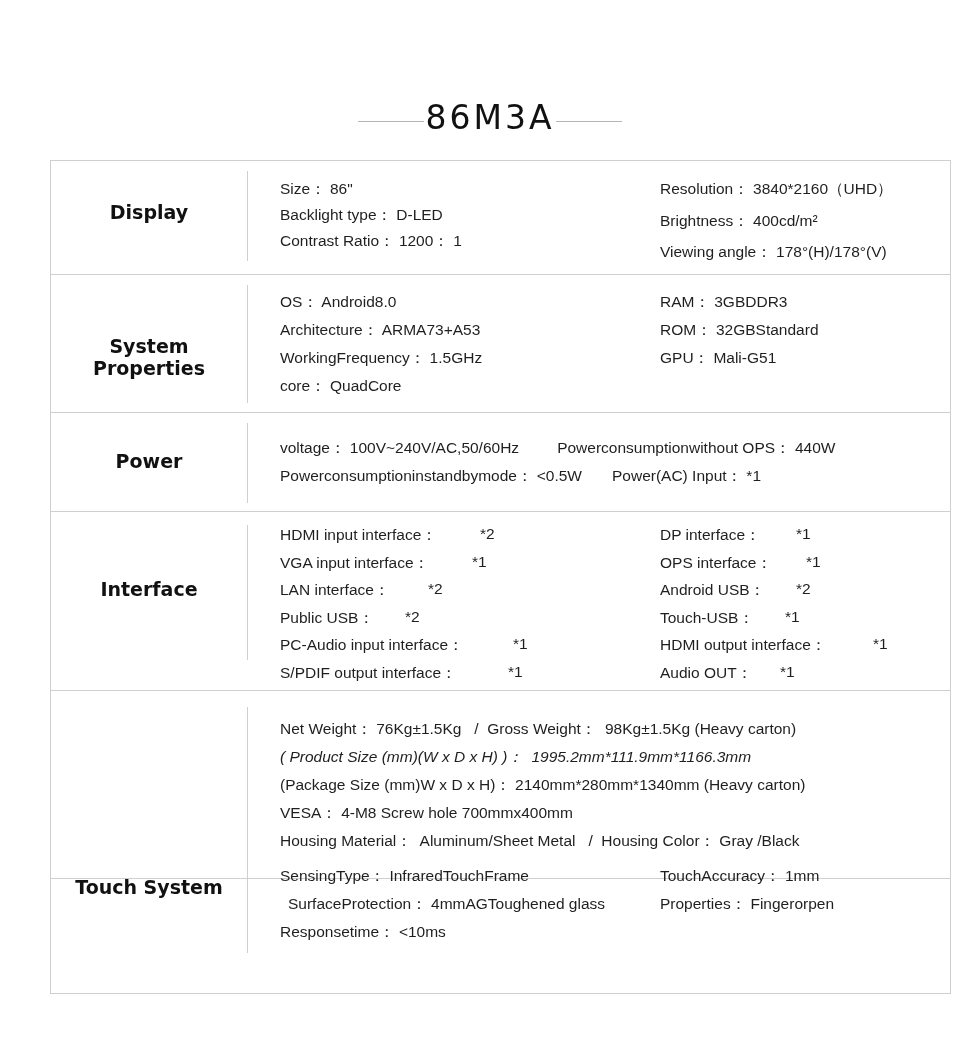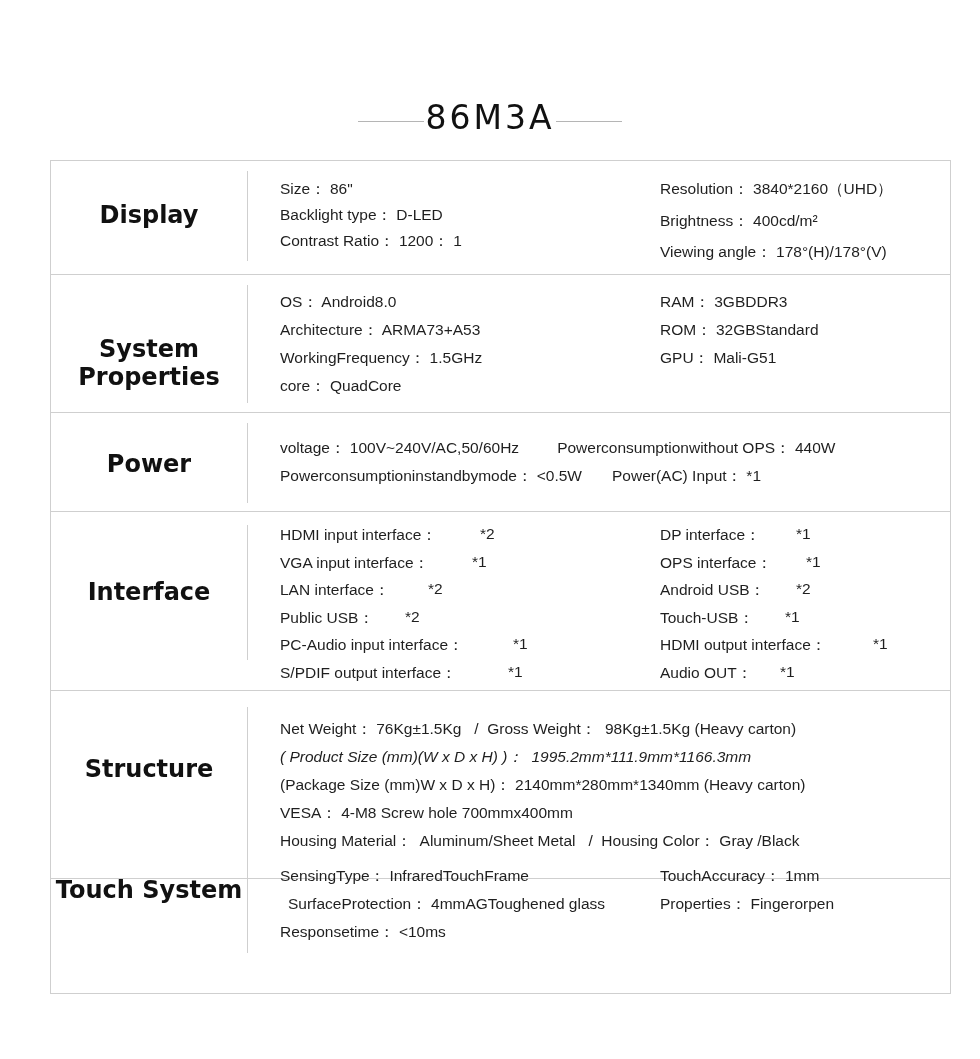--- a/index.html
+++ b/index.html
@@ -5,21 +5,21 @@
   html, body { margin: 0; padding: 0; background: #ffffff; }
   body { width: 980px; height: 1059px; position: relative; font-family: "Liberation Sans", "DejaVu Sans", sans-serif; color: #1a1a1a; overflow: hidden; }
   .title-wrap { position: absolute; left: 0; top: 96px; width: 980px; height: 50px; }
   .title-line { position: absolute; top: 25px; height: 1px; background: #b5b5b5; }
   .title-line.left { left: 358px; width: 66px; }
   .title-line.right { left: 556px; width: 66px; }
   .title { position: absolute; left: 424px; width: 132px; top: 2px; text-align: center; font-family: "DejaVu Sans", sans-serif; font-size: 33px; letter-spacing: 3px; color: #111; }
   .spec-table { position: absolute; left: 50px; top: 160px; width: 901px; height: 834px; border: 1px solid #cfcfcf; box-sizing: border-box; }
   .row { position: absolute; left: 0; width: 100%; box-sizing: border-box; border-bottom: 1px solid #cfcfcf; }
   .row:last-child { border-bottom: none; }
-  .row-label { position: absolute; left: 0; width: 196px; text-align: center; font-family: "DejaVu Sans", sans-serif; font-weight: bold; font-size: 24px; color: #111; }
+  .row-label { position: absolute; left: 0; width: 196px; text-align: center; font-family: "DejaVu Sans", sans-serif; font-weight: bold; font-size: 19px; color: #111; }
   .row-divider { position: absolute; left: 196px; width: 1px; background: #cfcfcf; }
   .col { position: absolute; font-size: 15.5px; color: #1f1f1f; }
   .col.left { left: 229px; }
   .col.right { left: 609px; }
   .spec-line { display: block; white-space: nowrap; }
   .power-line { position: absolute; left: 229px; white-space: nowrap; font-size: 15.5px; color: #1f1f1f; }
   .power-line span.gap { display: inline-block; }
 </style>
 </head>
 <body>
@@ -89,21 +89,20 @@
       <div class="spec-line" style="height:27.6px; position:relative;"><span>DP interface：</span><span style="position:absolute; left:136px;">*1</span></div>
       <div class="spec-line" style="height:27.6px; position:relative;"><span>OPS interface：</span><span style="position:absolute; left:146px;">*1</span></div>
       <div class="spec-line" style="height:27.6px; position:relative;"><span>Android USB：</span><span style="position:absolute; left:136px;">*2</span></div>
       <div class="spec-line" style="height:27.6px; position:relative;"><span>Touch-USB：</span><span style="position:absolute; left:125px;">*1</span></div>
       <div class="spec-line" style="height:27.6px; position:relative;"><span>HDMI output interface：</span><span style="position:absolute; left:213px;">*1</span></div>
       <div class="spec-line" style="height:27.6px; position:relative;"><span>Audio OUT：</span><span style="position:absolute; left:120px;">*1</span></div>
     </div>
   </div>
 
   <div class="row" style="top:530px; height:188px;">
-    <div class="row-label" style="top:64px;">Structure</div>
     <div class="row-divider" style="top:16px; height:160px;"></div>
     <div class="col left" style="top:28px;">
       <div class="spec-line" style="height: 28px; white-space: pre; position: relative;">Net Weight： 76Kg±1.5Kg   /  Gross Weight：  98Kg±1.5Kg (Heavy carton)</div>
       <div class="spec-line" style="height: 28px; white-space: pre; position: relative; font-style: italic;">( Product Size (mm)(W x D x H) )：  1995.2mm*111.9mm*1166.3mm</div>
       <div class="spec-line" style="height: 28px; white-space: pre; position: relative;">(Package Size (mm)W x D x H)： 2140mm*280mm*1340mm (Heavy carton)</div>
       <div class="spec-line" style="height: 28px; white-space: pre; position: relative;">VESA： 4-M8 Screw hole 700mmx400mm</div>
       <div class="spec-line" style="height: 28px; white-space: pre; position: relative;">Housing Material：  Aluminum/Sheet Metal   /  Housing Color： Gray /Black</div>
     </div>
   </div>
 

